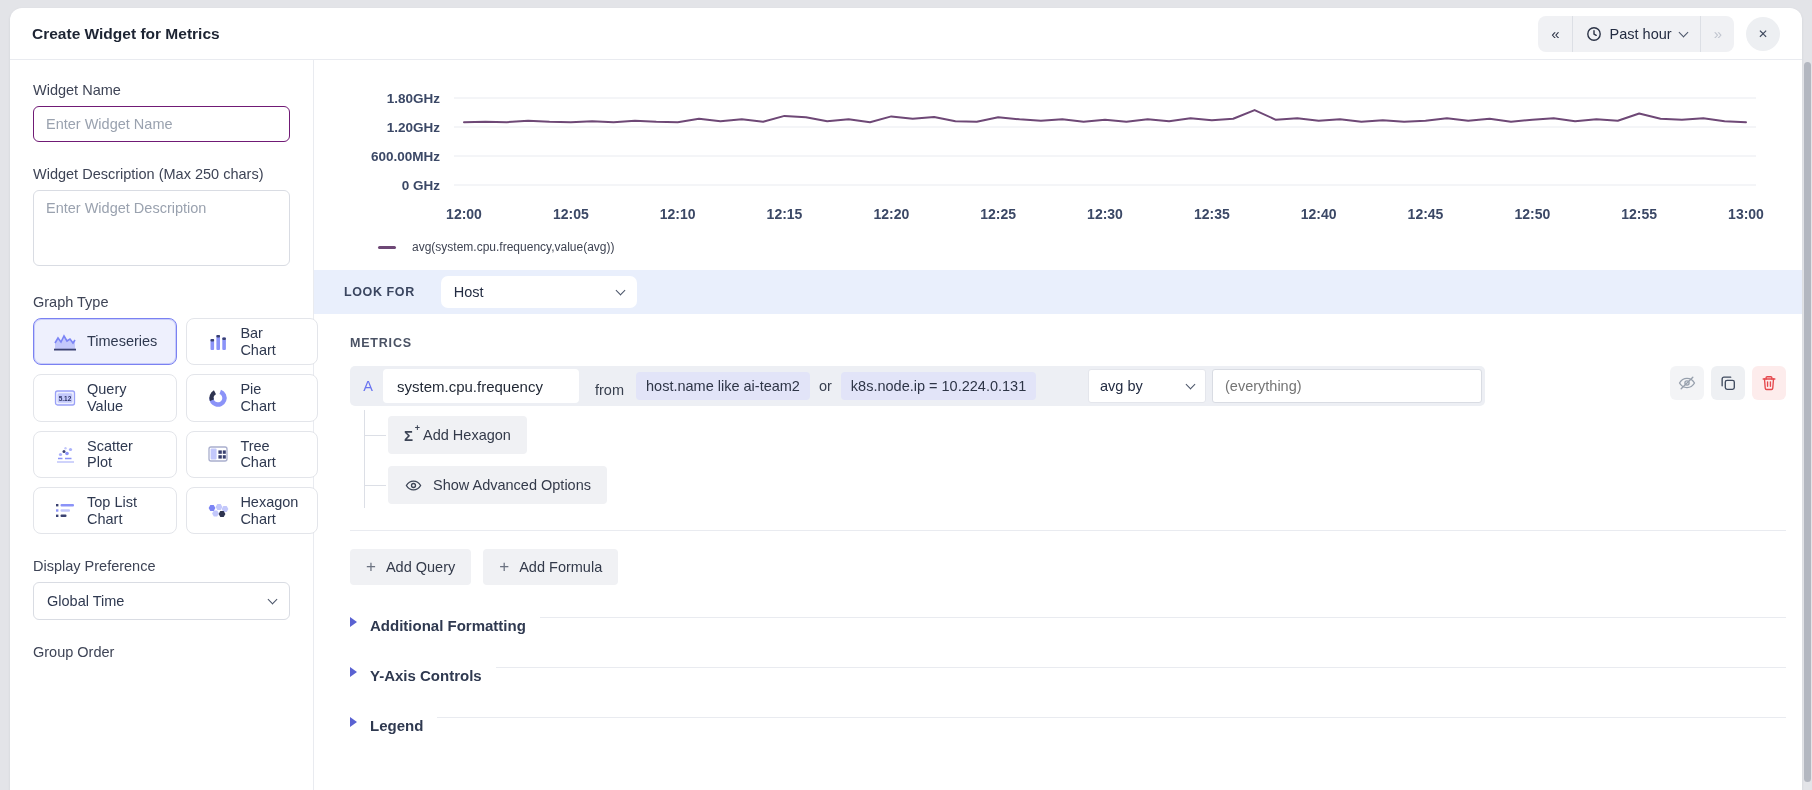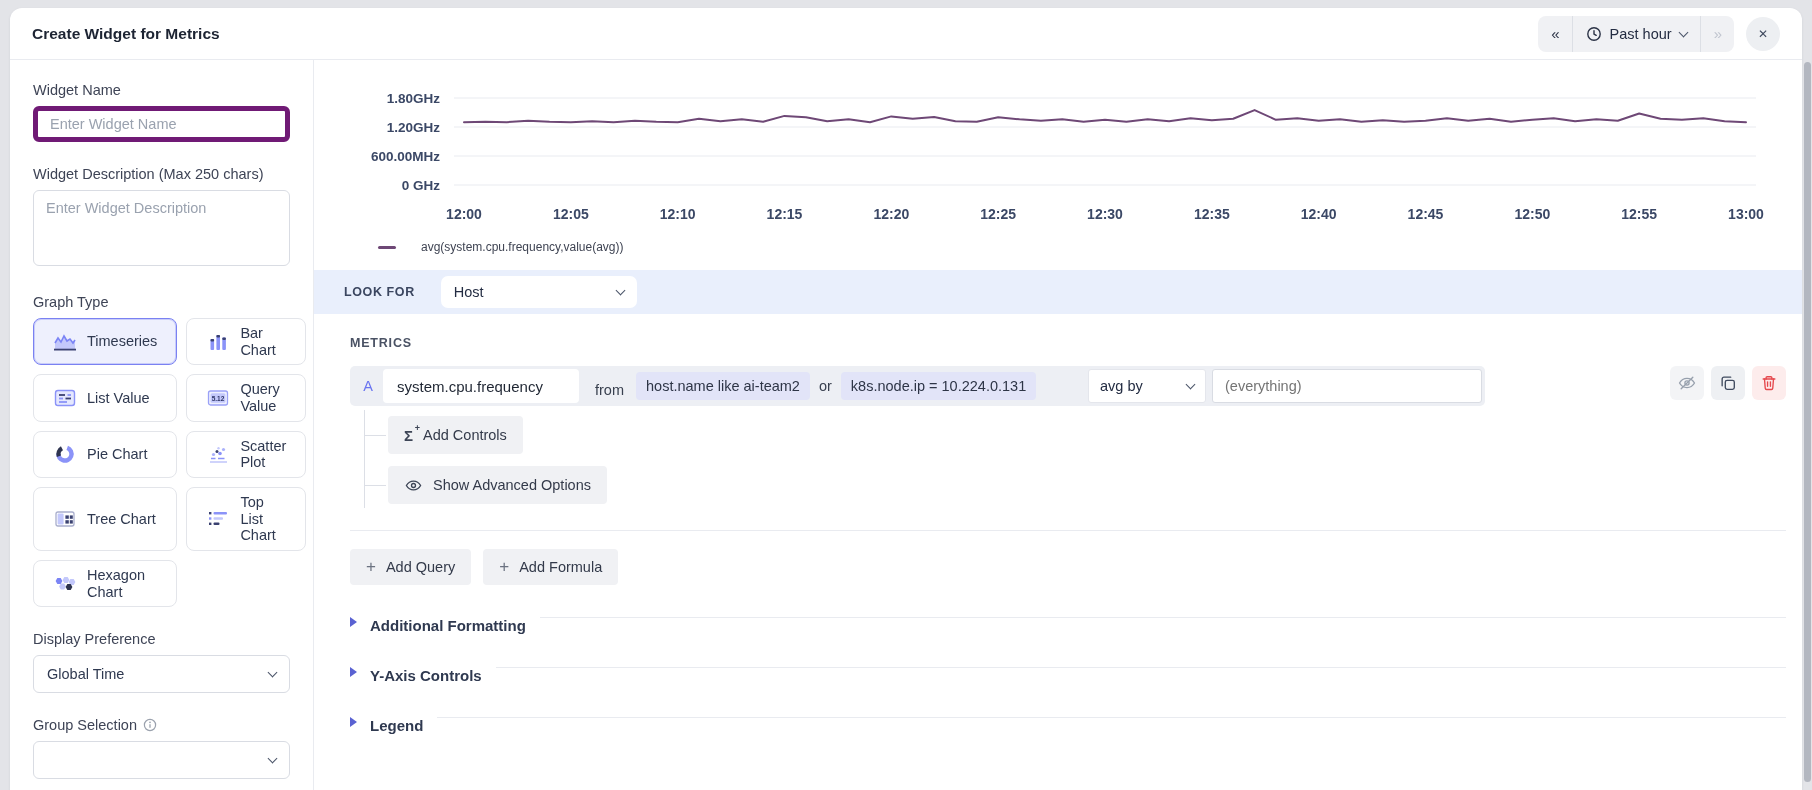--- a/index.html
+++ b/index.html
@@ -22,38 +22,38 @@
                margin-left:12px; font-size:12px; color:#3f4a5f; cursor:pointer; }
 
   
   .bodyrow { display:flex; height:calc(100% - 52px); }
   .sidebar { width:304px; border-right:1px solid #e9ebf0; padding:22px 23px 0 23px; flex:none; }
   .main { flex:1; position:relative; overflow:hidden; }
 
   
   .fgroup { margin-bottom:24px; }
   .flabel { font-size:14.5px; color:#3e4456; margin-bottom:8px; display:flex; align-items:center; gap:6px; }
-  .tinput { width:100%; height:36px; border:5px solid #701a75; border-radius:6px; padding:0 12px; font-size:14.5px;
+  .tinput { width:100%; height:36px; border:1px solid #701a75; border-radius:6px; padding:0 12px; font-size:14.5px;
             font-family:inherit; color:#2b3245; background:#fff; outline:none; }
   .tinput::placeholder, .tarea::placeholder { color:#9aa2af; }
   .tarea { width:100%; height:76px; border:1px solid #d9dce3; border-radius:6px; padding:9px 12px; font-size:14.5px;
            font-family:inherit; color:#2b3245; resize:none; outline:none; }
   .gt-grid { display:grid; grid-template-columns:1fr 1fr; gap:9px; }
   .gt-btn { border:1px solid #e3e5ea; border-radius:8px; background:#fff; min-height:46px; display:flex; align-items:center;
             gap:10px; padding:6px 19px; font-size:14.5px; color:#2f3950; cursor:pointer; line-height:1.15; }
   .gt-btn.selected { border-color:#7a81f2; background:#eef0fd; box-shadow:0 0 0 1px #c9cdf9 inset; }
   .gt-btn svg { flex:none; }
   .sel { width:100%; height:38px; border:1px solid #d9dce3; border-radius:6px; background:#fff; display:flex; align-items:center;
          justify-content:space-between; padding:0 13px; font-size:14.5px; color:#2f3950; cursor:pointer; }
   .chev { width:7px; height:7px; border-right:1.6px solid #4a5468; border-bottom:1.6px solid #4a5468;
           transform:rotate(45deg); margin-top:-3px; flex:none; }
 
   
   .chart-wrap { padding:12px 0 0 0; }
-  .legend { margin:2px 12px 0 64px; display:flex; align-items:center; gap:25px; }
+  .legend { margin:2px 12px 0 64px; display:flex; align-items:center; gap:16px; }
   .legend-swatch { width:18px; height:3px; border-radius:2px; }
   .legend-label { font-size:12px; color:#3f4453; }
 
   
   .lookfor { margin-top:16px; height:44px; background:#e9effc; display:flex; align-items:center; padding-left:30px; gap:26px; }
   .lf-label { font-size:12.5px; font-weight:700; letter-spacing:.6px; color:#3b4660; }
   .lf-sel { width:196px; height:32px; background:#fff; border-radius:7px; display:flex; align-items:center; justify-content:space-between;
             padding:0 13px; font-size:14.5px; color:#232c42; cursor:pointer; }
 
   
@@ -167,31 +167,20 @@
               <rect x="4.5" y="8" width="3.6" height="11" rx="1" fill="#8b93f8"></rect>
               <rect x="10.4" y="4" width="3.6" height="15" rx="1" fill="#8b93f8"></rect>
               <rect x="16.3" y="6.5" width="3.6" height="12.5" rx="1" fill="#8b93f8"></rect>
               <rect x="4.5" y="8" width="3.6" height="2.4" rx="1" fill="#3a4170"></rect>
               <rect x="10.4" y="4" width="3.6" height="2.4" rx="1" fill="#3a4170"></rect>
               <rect x="16.3" y="6.5" width="3.6" height="2.4" rx="1" fill="#3a4170"></rect>
             </svg>
             <span>Bar Chart</span>
           </div>
 
-          <div class="gt-btn">
-            <svg viewBox="0 0 24 22" width="24" height="22">
-              <rect x="2.5" y="3.5" width="19" height="15" rx="2.5" fill="#e5e8fe" stroke="#8b93f8" stroke-width="1.4"></rect>
-              <line x1="6" y1="8" x2="12" y2="8" stroke="#3a4170" stroke-width="1.8"></line>
-              <line x1="14.5" y1="8" x2="18" y2="8" stroke="#8b93f8" stroke-width="1.8"></line>
-              <line x1="6" y1="11.5" x2="10" y2="11.5" stroke="#8b93f8" stroke-width="1.8"></line>
-              <line x1="12.5" y1="11.5" x2="18" y2="11.5" stroke="#3a4170" stroke-width="1.8"></line>
-              <line x1="6" y1="15" x2="14" y2="15" stroke="#8b93f8" stroke-width="1.8"></line>
-            </svg>
-            <span>List Value</span>
-          </div>
 
           <div class="gt-btn">
             <svg viewBox="0 0 24 22" width="24" height="22">
               <rect x="2.5" y="4" width="19" height="14" rx="2" fill="#eef0fe" stroke="#9aa1f7" stroke-width="1.3"></rect>
               <rect x="4.6" y="6.2" width="14.8" height="9.6" rx="1.5" fill="#c3c8fb"></rect>
               <text x="12" y="13.8" text-anchor="middle" font-size="6.5" font-weight="bold" fill="#2e3566" font-family="Liberation Sans, sans-serif">5.12</text>
             </svg>
             <span>Query Value</span>
           </div>
 
@@ -255,34 +244,20 @@
       </div>
 
       <div class="fgroup">
         <div class="flabel">Display Preference</div>
         <div class="sel">
           <span>Global Time</span>
           <span class="chev"></span>
         </div>
       </div>
 
-      <div class="fgroup">
-        <div class="flabel">
-          <span>Group Selection</span>
-          <svg width="14" height="14" viewBox="0 0 14 14">
-            <circle cx="7" cy="7" r="5.6" fill="none" stroke="#9aa1ad" stroke-width="1.2"></circle>
-            <line x1="7" y1="6.3" x2="7" y2="9.8" stroke="#9aa1ad" stroke-width="1.3"></line>
-            <circle cx="7" cy="4.3" r="0.85" fill="#9aa1ad"></circle>
-          </svg>
-        </div>
-        <div class="sel">
-          <span></span>
-          <span class="chev"></span>
-        </div>
-      </div>
 
       <div class="fgroup">
         <div class="flabel">Group Order</div>
 
       </div>
     </div>
 
     <div class="main">
 
       <div class="chart-wrap">
@@ -366,21 +341,21 @@
                 <line x1="11.6" y1="8.7" x2="11.6" y2="13.7"></line>
               </svg>
             </div>
           </div>
         </div>
 
         <div class="connector">
           <div class="c-row">
             <button class="gbtn">
               <span class="sigma"><span>Σ</span><i>+</i></span>
-              <span>Add Controls</span>
+              <span>Add Hexagon</span>
             </button>
           </div>
           <div class="c-row">
             <button class="gbtn">
               <svg width="19" height="19" viewBox="0 0 24 24" fill="none" stroke="#3d4556" stroke-width="1.7" stroke-linecap="round" stroke-linejoin="round">
                 <path d="M3 12s3.2-5.5 9-5.5 9 5.5 9 5.5-3.2 5.5-9 5.5S3 12 3 12z"></path>
                 <circle cx="12" cy="12" r="2.5"></circle>
               </svg>
               <span>Show Advanced Options</span>
             </button>

